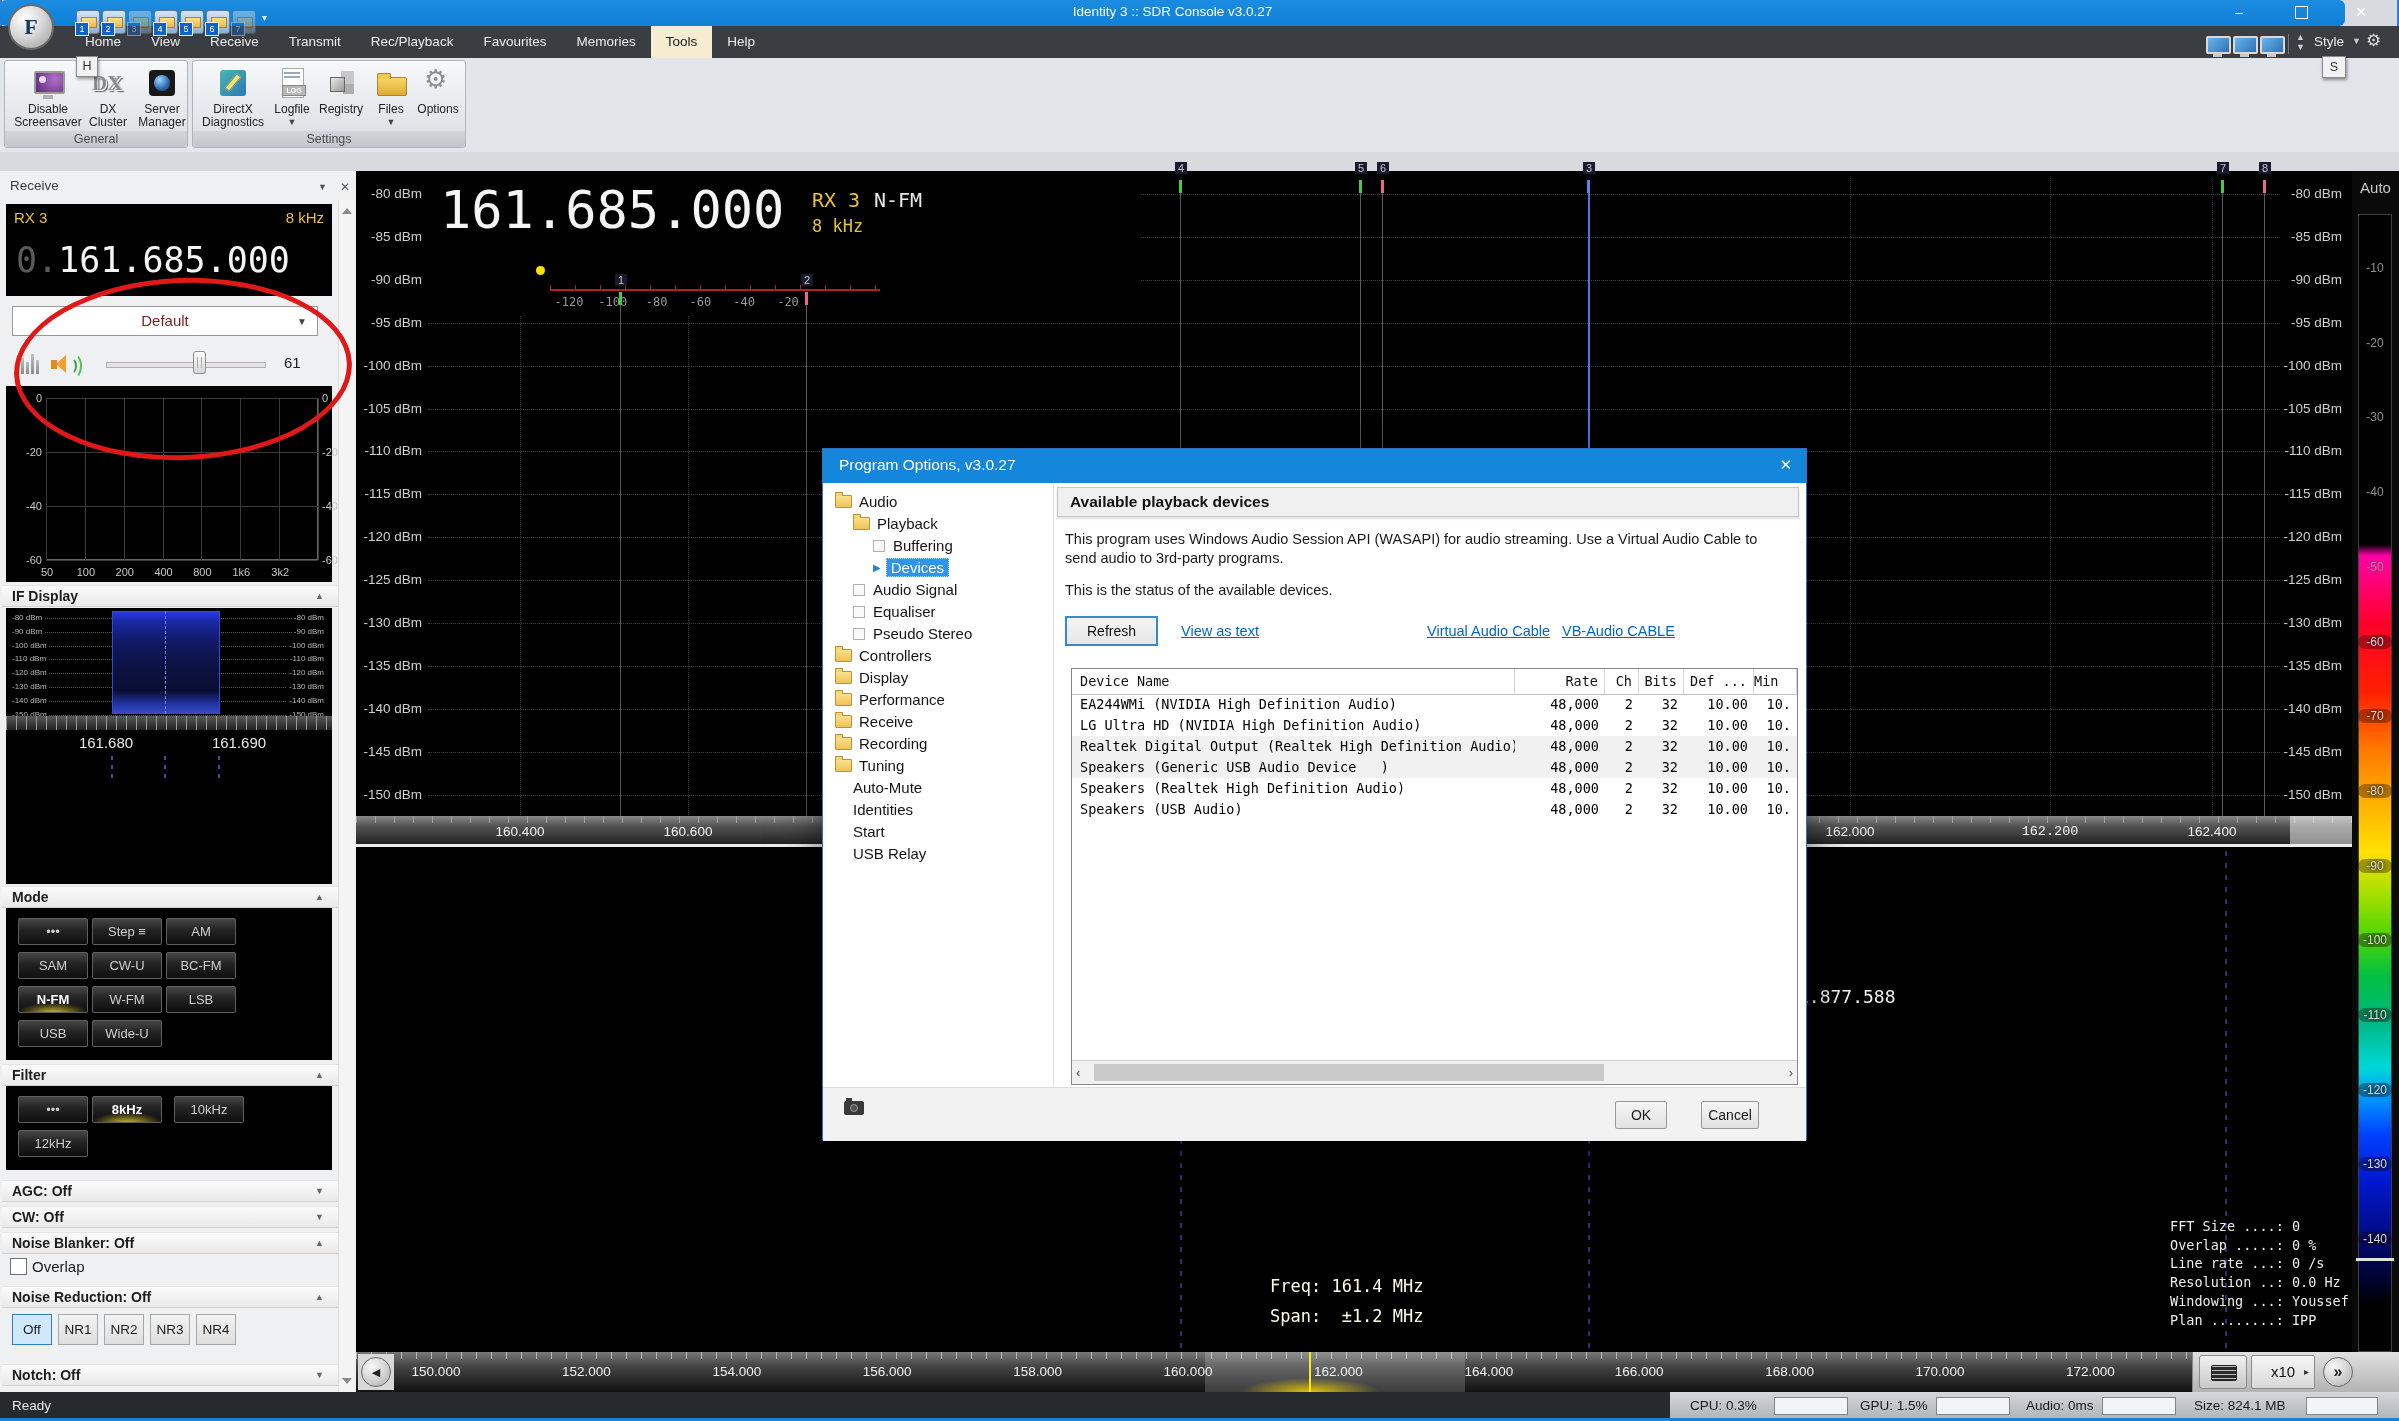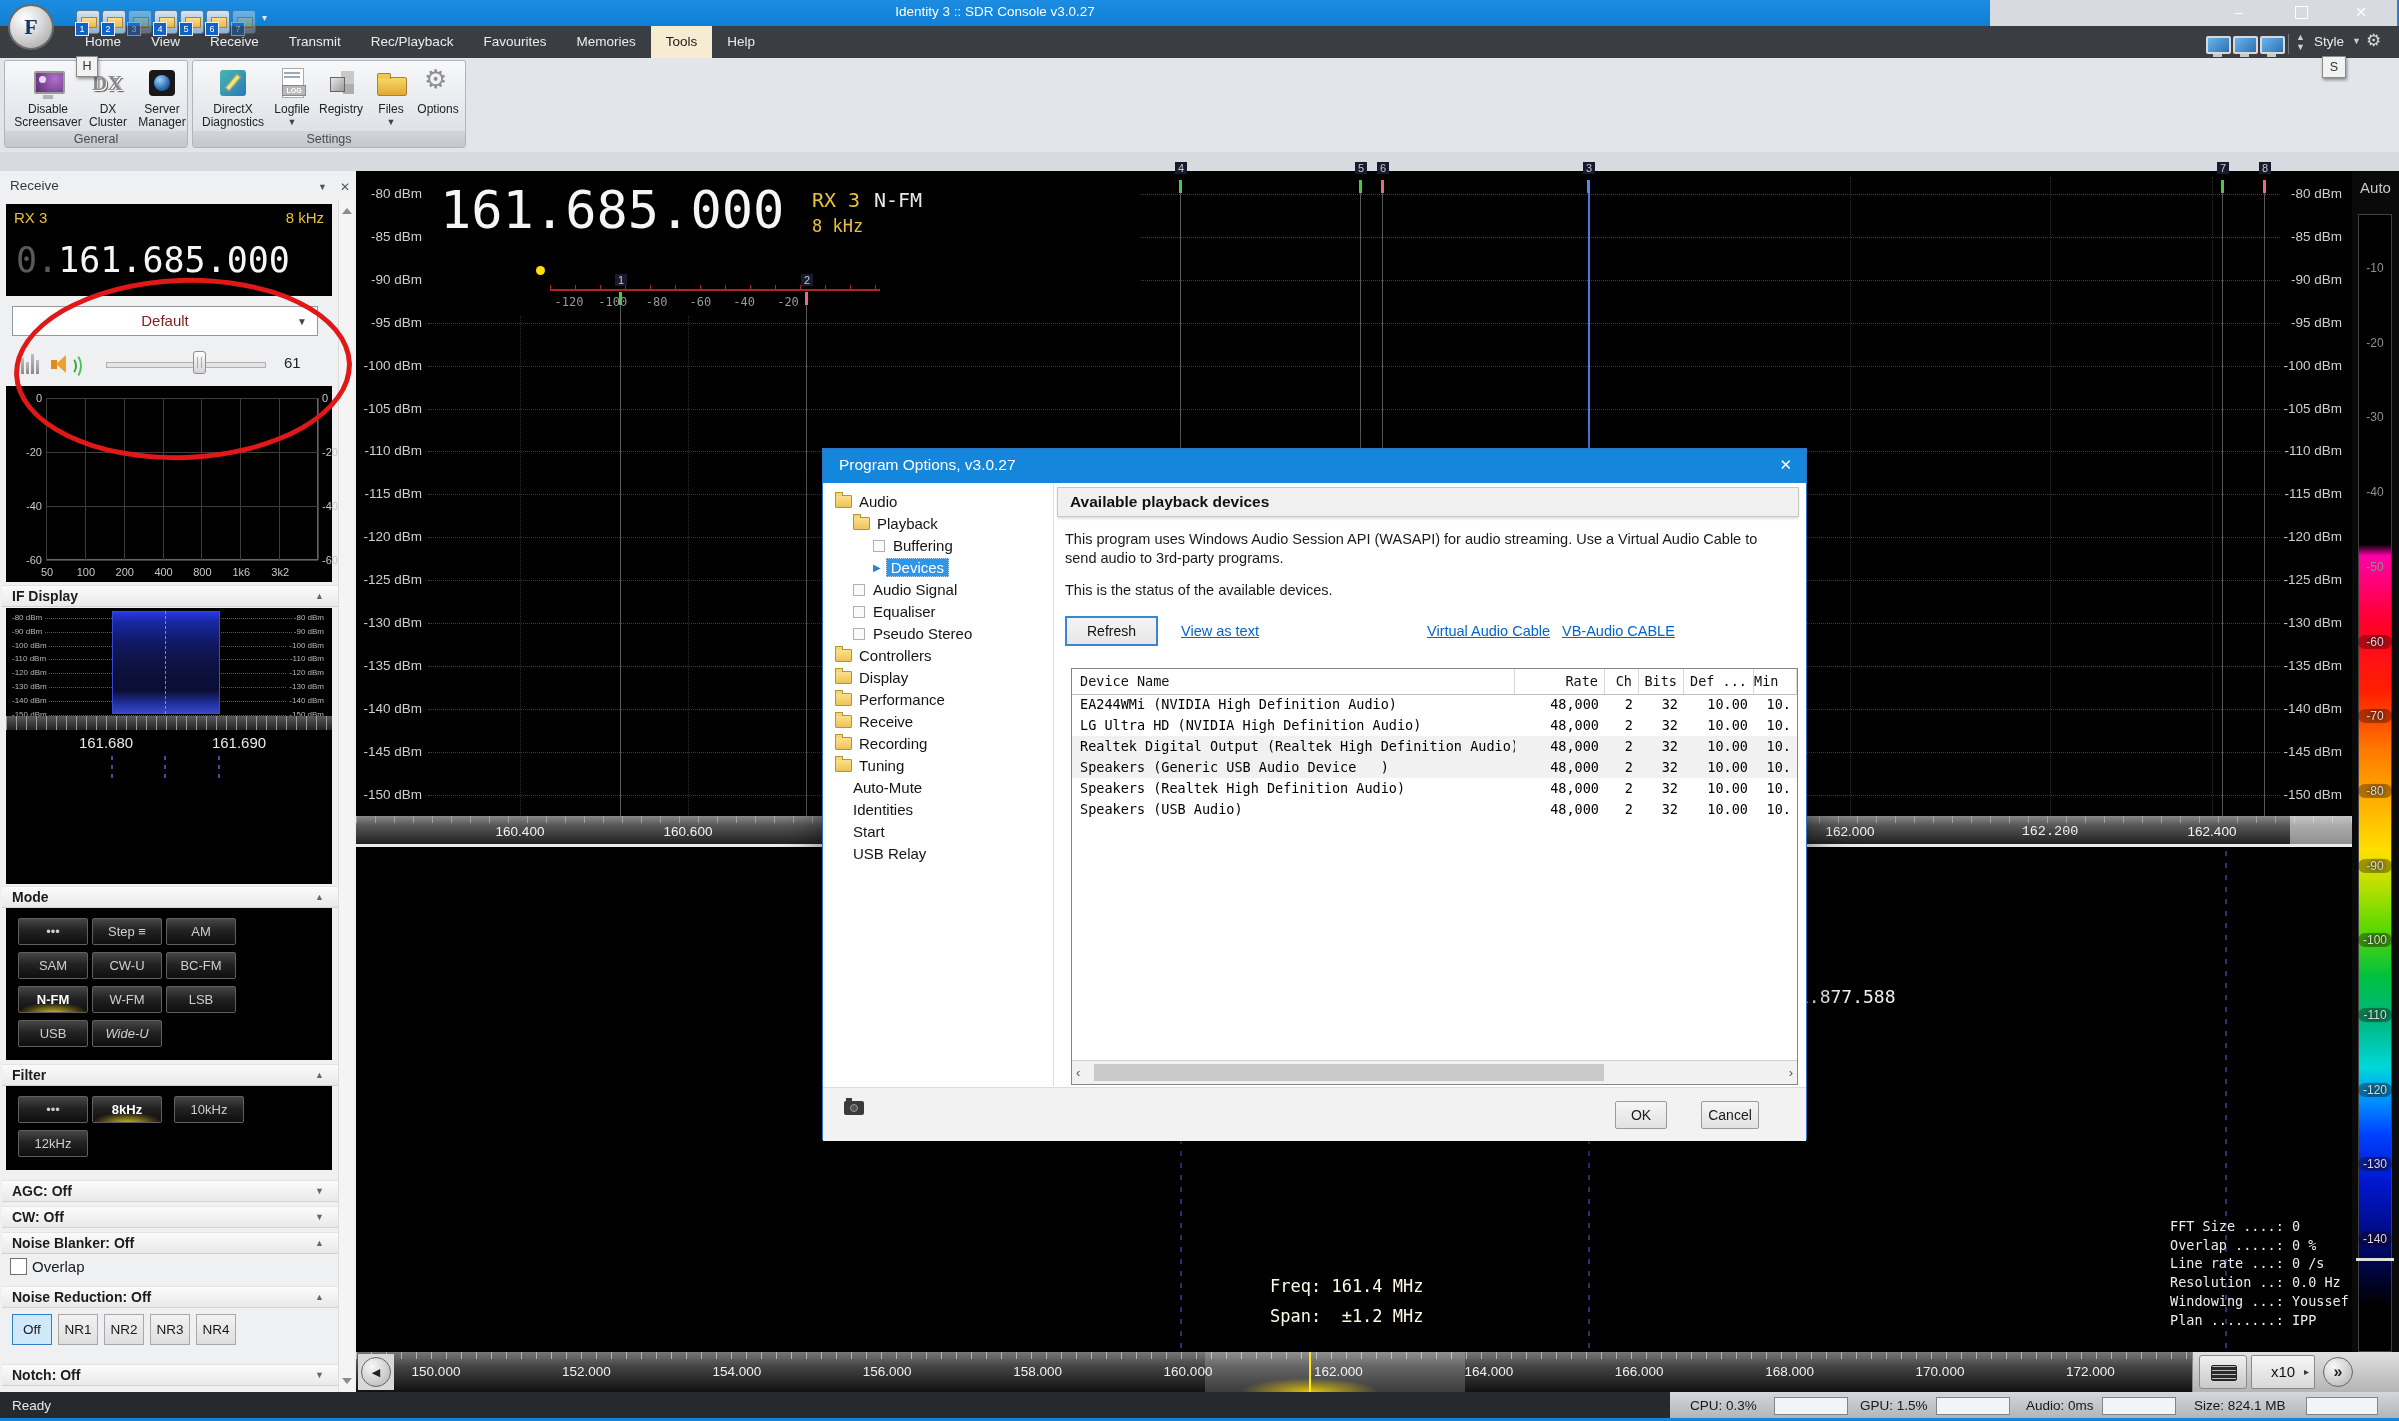--- a/index.html
+++ b/index.html
@@ -1,20 +1,20 @@
 <!DOCTYPE html>
 <html><head>
 <meta charset="utf-8">
 <style>
   html,body{margin:0;padding:0;background:#888;}
   #root{position:relative;width:2399px;height:1421px;background:#d7dade;overflow:hidden;
         font-family:"Liberation Sans",sans-serif;box-shadow:inset 2px 0 0 #3c78c8, inset -2px 0 0 #3c78c8;}
   .abs{position:absolute;}
   
-  .titlebar{position:absolute;left:0;top:0;width:1990px;height:26px;background:linear-gradient(180deg,#1b8ce0,#1080d6);}
+  .titlebar{position:absolute;left:0;top:0;width:2345px;height:26px;background:linear-gradient(180deg,#1b8ce0,#1080d6);border-radius:6px;}
   .tabrow{position:absolute;left:0;top:26px;width:2399px;height:32px;background:#3a3d41;}
   .tabs{position:absolute;left:70px;top:26px;height:32px;display:flex;}
   .tab{padding:0 15px;line-height:32px;font-size:13.5px;color:#ececec;}
   .tab.active{background:#f6ecd2;color:#1a1a1a;}
   .wbtn{position:absolute;top:0;width:42px;height:24px;color:#fff;font-size:14px;text-align:center;line-height:24px;}
   .keytip{position:absolute;background:#f2f2f2;border:1px solid #8a8a8a;color:#333;font-size:12.5px;
           text-align:center;box-shadow:1px 2px 3px rgba(0,0,0,.4);z-index:30;}
   
   .ribbon{position:absolute;left:0;top:58px;width:2399px;height:94px;background:#e2e5e9;border-bottom:1px solid #a8acb2;}
   .rgroup{position:absolute;top:2px;height:88px;background:linear-gradient(180deg,#f7f8fa,#e6e9ed 55%,#d9dde2);
@@ -328,21 +328,21 @@
       <div class="dkbtn" style="left: 12px; top: 10px;">•••</div>
       <div class="dkbtn" style="left: 86px; top: 10px;">Step ≡</div>
       <div class="dkbtn" style="left: 160px; top: 10px;">AM</div>
       <div class="dkbtn" style="left: 12px; top: 44px;">SAM</div>
       <div class="dkbtn" style="left: 86px; top: 44px;">CW-U</div>
       <div class="dkbtn" style="left: 160px; top: 44px;">BC-FM</div>
       <div class="dkbtn active" style="left: 12px; top: 78px;">N-FM</div>
       <div class="dkbtn" style="left: 86px; top: 78px;">W-FM</div>
       <div class="dkbtn" style="left: 160px; top: 78px;">LSB</div>
       <div class="dkbtn" style="left: 12px; top: 112px;">USB</div>
-      <div class="dkbtn" style="left: 86px; top: 112px; font-style: italic;">Wide-U</div>
+      <div class="dkbtn" style="left: 86px; top: 112px;">Wide-U</div>
     </div>
 
   <div class="sechdr" style="top:1064px;">
     <span>Filter</span>
     <span class="chev">▲</span>
   </div>
   <div class="abs" style="left:6px;top:1086px;width:326px;height:84px;background:#000;" id="filterpanel">
       <div class="dkbtn" style="left: 12px; top: 10px;">•••</div>
       <div class="dkbtn active" style="left: 86px; top: 10px;">8kHz</div>
       <div class="dkbtn" style="left: 168px; top: 10px;">10kHz</div>

